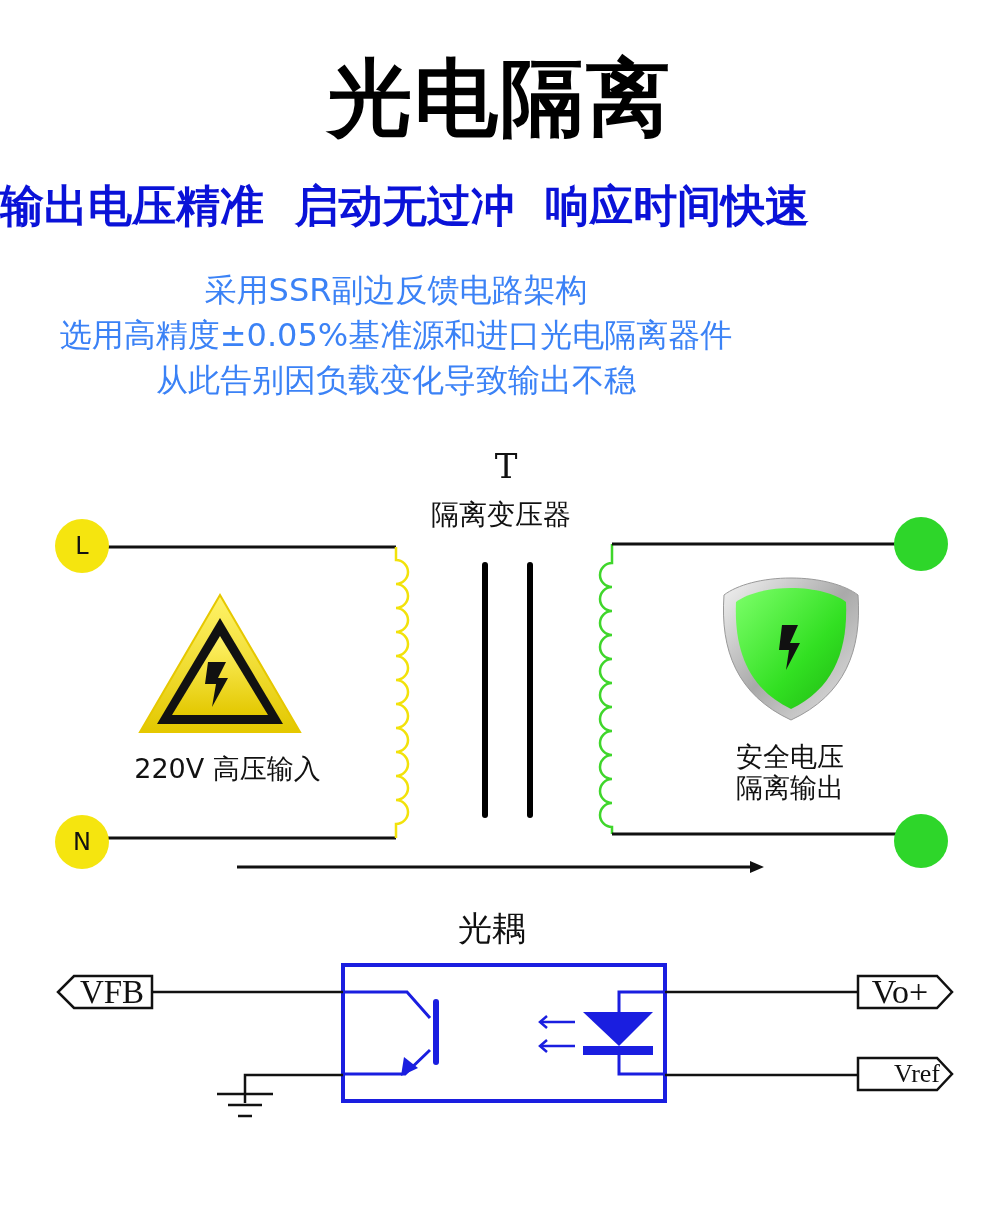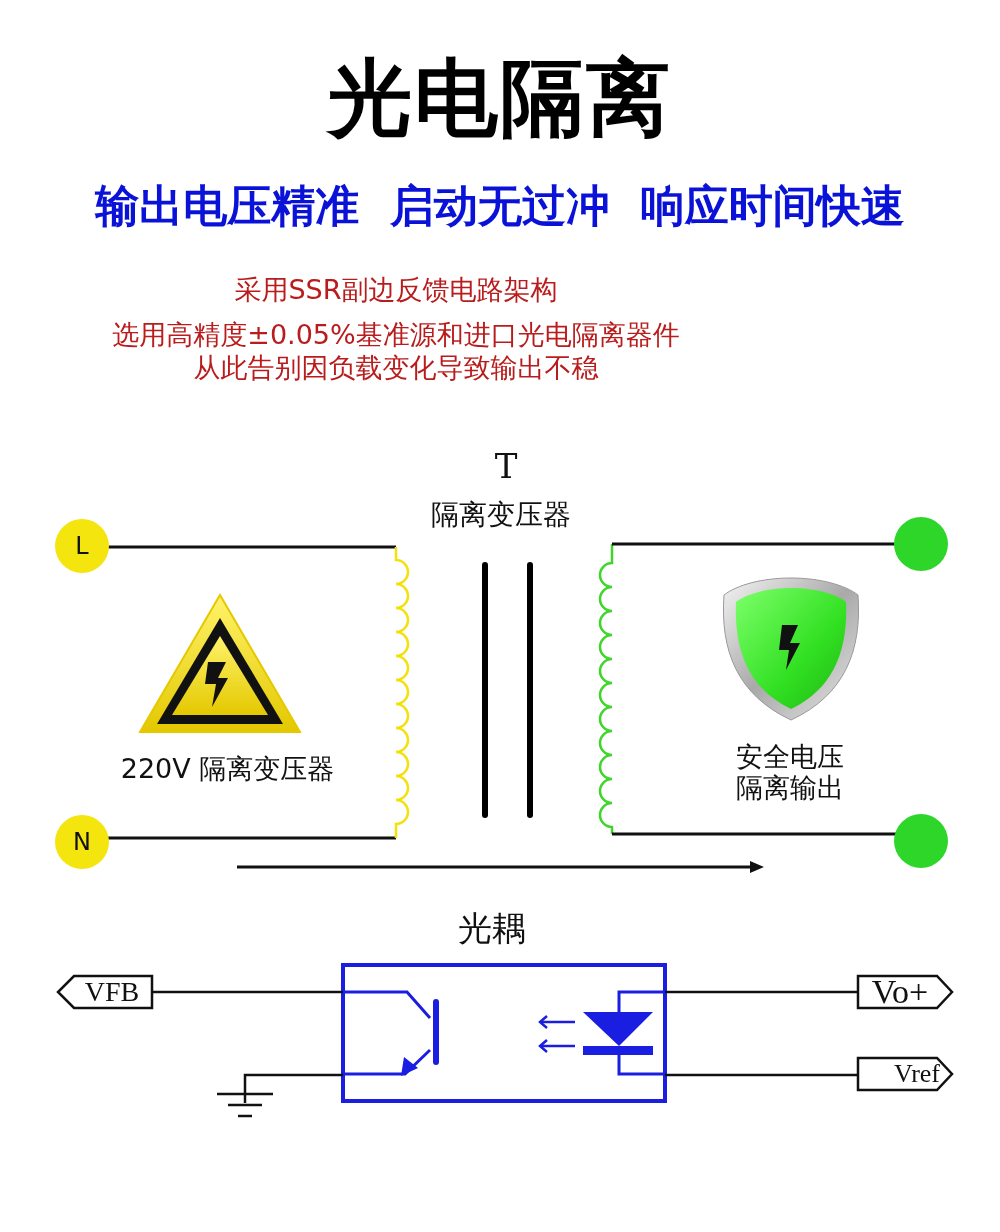--- a/index.html
+++ b/index.html
@@ -1,36 +1,36 @@
 <!DOCTYPE html>
 <html><head>
 <meta charset="utf-8">
 <style>
   html, body { margin: 0; padding: 0; background: #ffffff; }
   body { width: 1000px; height: 1232px; position: relative; overflow: hidden;
          font-family: "DejaVu Sans", "Liberation Sans", sans-serif; }
   .abs { position: absolute; }
   .title { left: 0; width: 1000px; top: 48px; text-align: center; font-size: 84px;
            font-weight: 900; color: #000; letter-spacing: 2px; line-height: 100px; }
-  .subtitle { left: 0; width: 1000px; top: 178px; text-align: center; font-size: 44px;
+  .subtitle { left: 0; width: 1000px; top: 178px; font-size: 44px;
               font-weight: bold; color: #0a12d8; line-height: 56px; white-space: pre; }
-  .desc { left: 0; width: 792px; text-align: center; font-size: 27px; color: #b91c1c;
+  .desc { left: 0; width: 792px; text-align: center; font-size: 32px; color: #3b82f6;
           line-height: 44px; }
   .lbl { color: #111; text-align: center; }
   svg { position: absolute; left: 0; top: 0; }
 </style>
 </head>
 <body>
 
 <div class="abs title">光电隔离</div>
 <div class="abs subtitle">输出电压精准  启动无过冲  响应时间快速</div>
 
 <div class="abs desc" style="top:268px;">采用SSR副边反馈电路架构</div>
 <div class="abs desc" style="top:313px;text-align:center;">选用高精度±0.05%基准源和进口光电隔离器件</div>
-<div class="abs desc" style="top:346px;">从此告别因负载变化导致输出不稳</div>
+<div class="abs desc" style="top:358px;">从此告别因负载变化导致输出不稳</div>
 
 <svg width="1000" height="1232" viewBox="0 0 1000 1232">
   <defs>
     <linearGradient id="triGrad" x1="0" y1="0" x2="0" y2="1">
       <stop offset="0" stop-color="#fff36a"></stop>
       <stop offset="1" stop-color="#e3c800"></stop>
     </linearGradient>
     <linearGradient id="shieldRim" x1="0" y1="0" x2="1" y2="1">
       <stop offset="0" stop-color="#f4f4f4"></stop>
       <stop offset="0.5" stop-color="#a9a9a9"></stop>
@@ -130,22 +130,22 @@
   <polygon points="858,976 937,976 952,992 937,1008 858,1008" fill="#fff" stroke="#111" stroke-width="2.5"></polygon>
   <polygon points="858,1058 937,1058 952,1074 937,1090 858,1090" fill="#fff" stroke="#111" stroke-width="2.5"></polygon>
 </svg>
 
 <div class="abs lbl" style="left:480px; top:446px; width:52px; font-size:34px; font-family:'DejaVu Serif','Liberation Serif',serif; line-height:40px;">T</div>
 <div class="abs lbl" style="left:385px; top:490px; width:232px; font-size:28px; line-height:50px;">隔离变压器</div>
 
 <div class="abs lbl" style="left:57px; top:528px; width:50px; font-size:24px; line-height:36px;">L</div>
 <div class="abs lbl" style="left:57px; top:824px; width:50px; font-size:24px; line-height:36px;">N</div>
 
-<div class="abs lbl" style="left:110px; top:750px; width:235px; font-size:27px; line-height:38px;">220V 隔离变压器</div>
+<div class="abs lbl" style="left:110px; top:750px; width:235px; font-size:27px; line-height:38px;">220V 高压输入</div>
 
 <div class="abs lbl" style="left:715px; top:739px; width:150px; font-size:27px; line-height:36px;">安全电压</div>
 <div class="abs lbl" style="left:715px; top:770px; width:150px; font-size:27px; line-height:36px;">隔离输出</div>
 
 <div class="abs lbl" style="left:430px; top:906px; width:124px; font-size:34px; line-height:44px;text-align:center;">光耦</div>
 
-<div class="abs lbl" style="left:72px; top:976px; width:80px; font-size:28px; line-height:32px; font-family:'Liberation Serif','DejaVu Serif',serif;">VFB</div>
+<div class="abs lbl" style="left:72px; top:976px; width:80px; font-size:33px; line-height:32px; font-family:'Liberation Serif','DejaVu Serif',serif;">VFB</div>
 <div class="abs lbl" style="left:860px; top:976px; width:80px; font-size:34px; line-height:32px; font-family:'Liberation Serif','DejaVu Serif',serif;">Vo+</div>
 <div class="abs lbl" style="left:860px; top:1058px; width:80px; font-size:26px; line-height:32px; font-family:'Liberation Serif','DejaVu Serif',serif;text-align:right;">Vref</div>
 
 </body></html>

